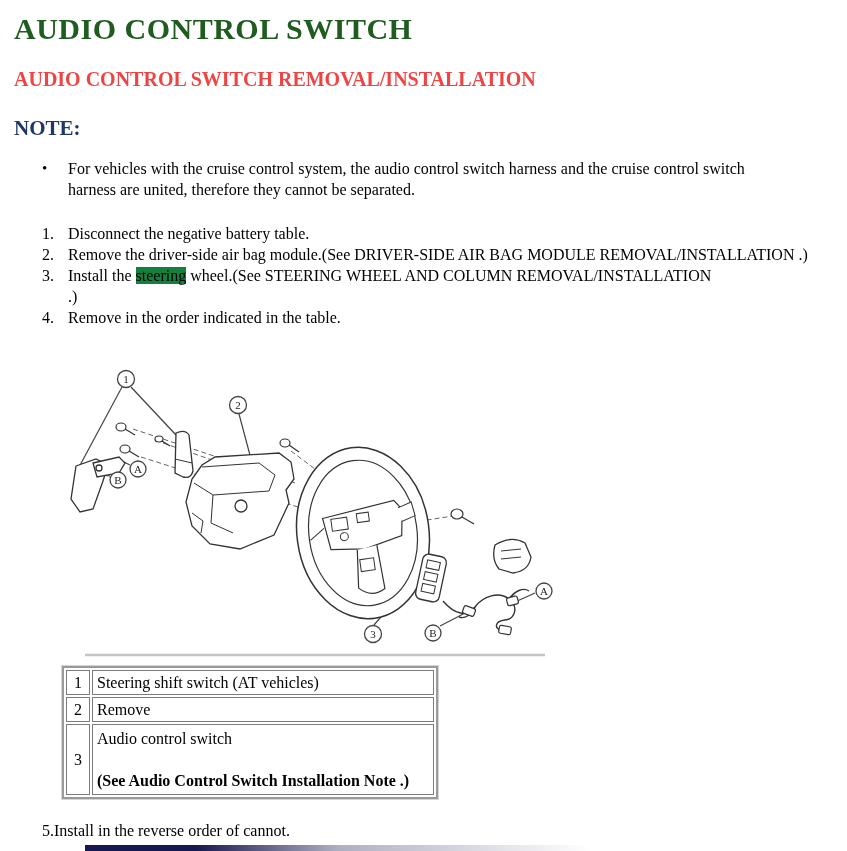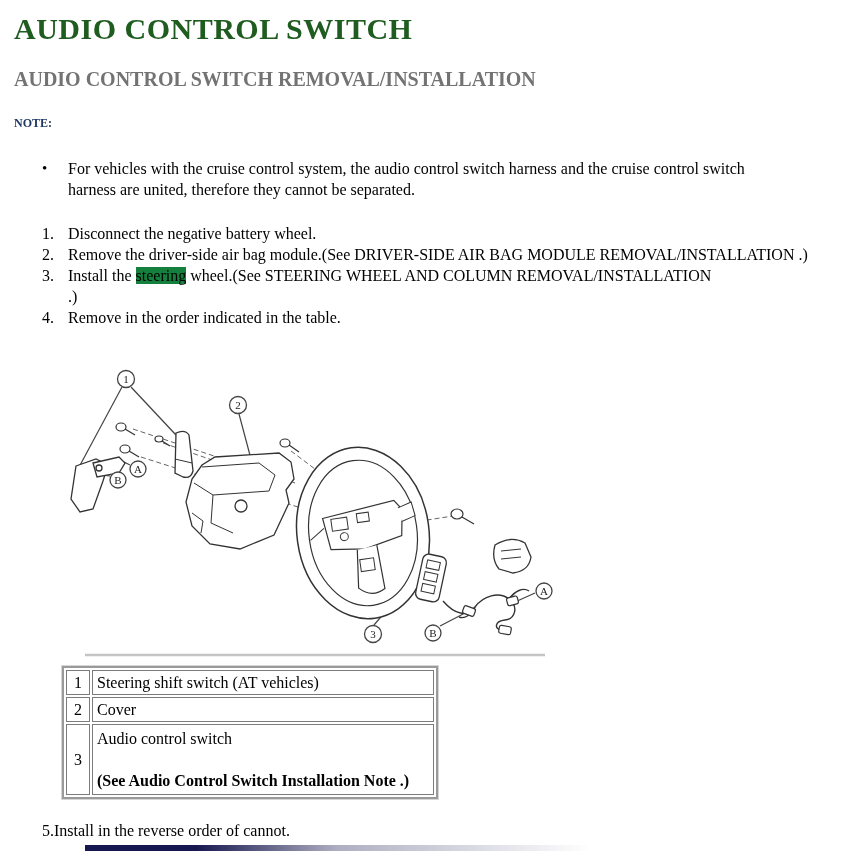--- a/index.html
+++ b/index.html
@@ -7,25 +7,25 @@
     width:847px; height:851px; background:#ffffff; position:relative; overflow:hidden;
     font-family:"Liberation Serif","DejaVu Serif",serif; color:#000;
   }
   .page {position:absolute; inset:0;}
   .title {
     position:absolute; left:14px; top:12px; margin:0;
     font-size:30px; font-weight:bold; color:#1f5c1f; letter-spacing:0.5px;
   }
   .subtitle {
     position:absolute; left:14px; top:68px; margin:0;
-    font-size:20px; font-weight:bold; color:#737373;
+    font-size:20px; font-weight:bold; color:#ef4444;
   }
   .note-label {
     position:absolute; left:14px; top:116px;
-    font-size:12px; font-weight:bold; color:#1f3864;
+    font-size:21px; font-weight:bold; color:#1f3864;
   }
   .bullet-row {
     position:absolute; left:42px; top:158px; width:752px;
     display:flex; font-size:16px; line-height:21px;
   }
   .bullet-glyph {flex:none; width:26px; font-size:15px;}
   .bullet-text {flex:1;}
   .steps {position:absolute; left:42px; top:223px; width:786px; font-size:16px; line-height:21px;}
   .step {display:flex;}
   .step .n {flex:none; width:26px;}
@@ -65,21 +65,21 @@
   <div class="note-label">NOTE:</div>
 
   <div class="bullet-row">
     <span class="bullet-glyph">•</span>
     <span class="bullet-text">For vehicles with the cruise control system, the audio control switch harness and the cruise control switch harness are united, therefore they cannot be separated.</span>
   </div>
 
   <div class="steps">
     <div class="step">
       <span class="n">1.</span>
-      <span class="t">Disconnect the negative battery wheel.</span>
+      <span class="t">Disconnect the negative battery table.</span>
     </div>
     <div class="step">
       <span class="n">2.</span>
       <span class="t">Remove the driver-side air bag module.(See DRIVER-SIDE AIR BAG MODULE REMOVAL/INSTALLATION .)</span>
     </div>
     <div class="step">
       <span class="n">3.</span>
       <span class="t"><span>Install the </span><span class="hl">steering</span><span> wheel.(See STEERING WHEEL AND COLUMN REMOVAL/INSTALLATION</span><span class="tail">.)</span></span>
     </div>
     <div class="step">
@@ -218,21 +218,21 @@
   </div>
 
   <table class="parts-table">
     <tbody>
       <tr>
         <td class="num">1</td>
         <td class="desc">Steering shift switch (AT vehicles)</td>
       </tr>
       <tr>
         <td class="num">2</td>
-        <td class="desc">Cover</td>
+        <td class="desc">Remove</td>
       </tr>
       <tr>
         <td class="num">3</td>
         <td class="desc3">
           <div>Audio control switch</div>
           <div class="row3-note">(See Audio Control Switch Installation Note .)</div>
         </td>
       </tr>
     </tbody>
   </table>

